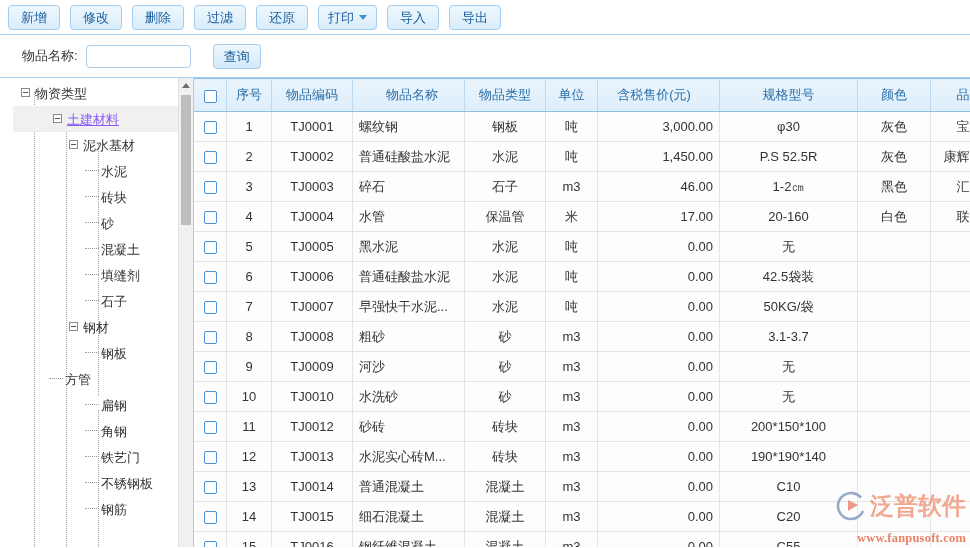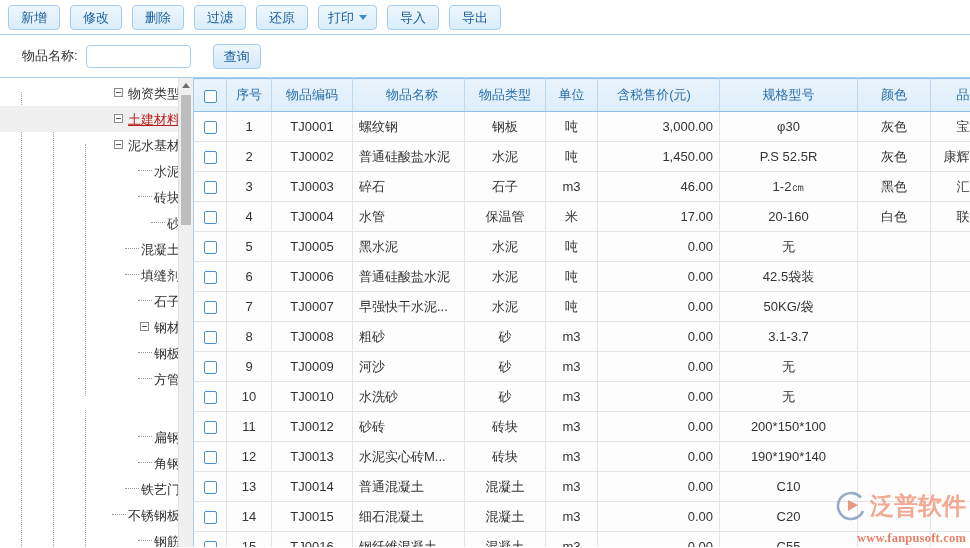--- a/index.html
+++ b/index.html
@@ -119,46 +119,45 @@
     position: relative;
     width: 194px;
     flex: 0 0 194px;
     box-sizing: border-box;
     border-right: 1px solid #a9cdeb;
     background: #fff;
     overflow: hidden;
   }
   .tree {
     position: absolute;
-    top: 0; left: 0;
+    top: 0; left: 13px;
     width: 180px;
     height: 469px;
     overflow: hidden;
     padding-top: 2px;
     box-sizing: border-box;
-    text-align: right;
   }
   .tnode {
     position: relative;
     height: 26px;
     line-height: 26px;
     font-size: 13px;
     white-space: nowrap;
     color: #333;
     cursor: pointer;
   }
   .tnode.selected {
     background: #f0f0f0;
   }
   .tnode .tlabel {
     display: inline-block;
     vertical-align: middle;
   }
   .tnode.selected .tlabel {
-    color: #b91c1c;
+    color: #8b5cf6;
     text-decoration: underline;
   }
   .toggler {
     display: inline-block;
     width: 9px;
     height: 9px;
     box-sizing: border-box;
     border: 1px solid #8a8a8a;
     background: #fff;
     vertical-align: middle;
@@ -357,21 +356,21 @@
           <div class="tnode" style="padding-left: 56px;"><span class="toggler"></span><span class="tlabel">泥水基材</span></div>
           <div class="tnode" style="padding-left: 72px;"><span class="leafdash"></span><span class="tlabel">水泥</span></div>
           <div class="tnode" style="padding-left: 72px;"><span class="leafdash"></span><span class="tlabel">砖块</span></div>
           <div class="tnode" style="padding-left: 72px;"><span class="leafdash"></span><span class="tlabel">砂</span></div>
           <div class="tnode" style="padding-left: 72px;"><span class="leafdash"></span><span class="tlabel">混凝土</span></div>
           <div class="tnode" style="padding-left: 72px;"><span class="leafdash"></span><span class="tlabel">填缝剂</span></div>
           <div class="tnode" style="padding-left: 72px;"><span class="leafdash"></span><span class="tlabel">石子</span></div>
           <div class="tnode" style="padding-left: 56px;"><span class="toggler"></span><span class="tlabel">钢材</span></div>
           <div class="tnode" style="padding-left: 72px;"><span class="leafdash"></span><span class="tlabel">钢板</span></div>
           <div class="tnode" style="padding-left: 36px;"><span class="leafdash"></span><span class="tlabel">方管</span></div>
-          <div class="tnode" style="padding-left: 72px; margin-top: 32px;"><span class="leafdash"></span><span class="tlabel">扁钢</span></div>
+          <div class="tnode" style="padding-left: 72px;"><span class="leafdash"></span><span class="tlabel">扁钢</span></div>
           <div class="tnode" style="padding-left: 72px;"><span class="leafdash"></span><span class="tlabel">角钢</span></div>
           <div class="tnode" style="padding-left: 72px;"><span class="leafdash"></span><span class="tlabel">铁艺门</span></div>
           <div class="tnode" style="padding-left: 72px;"><span class="leafdash"></span><span class="tlabel">不锈钢板</span></div>
           <div class="tnode" style="padding-left: 72px;"><span class="leafdash"></span><span class="tlabel">钢筋</span></div>
         </div>
       <div class="tree-scroll">
         <div class="sb-up"></div>
         <div class="sb-thumb"></div>
       </div>
     </div>

